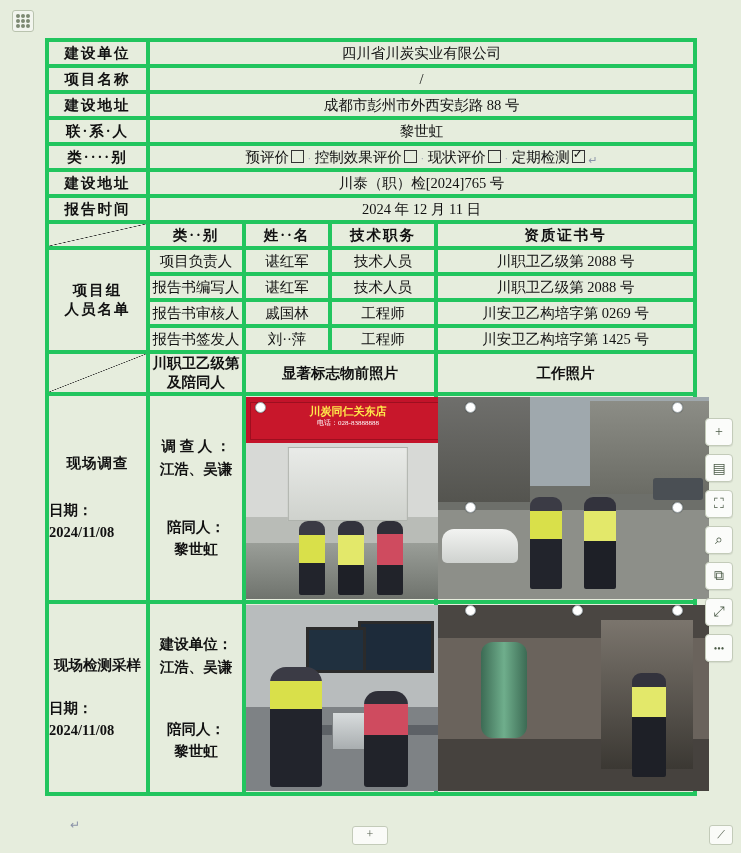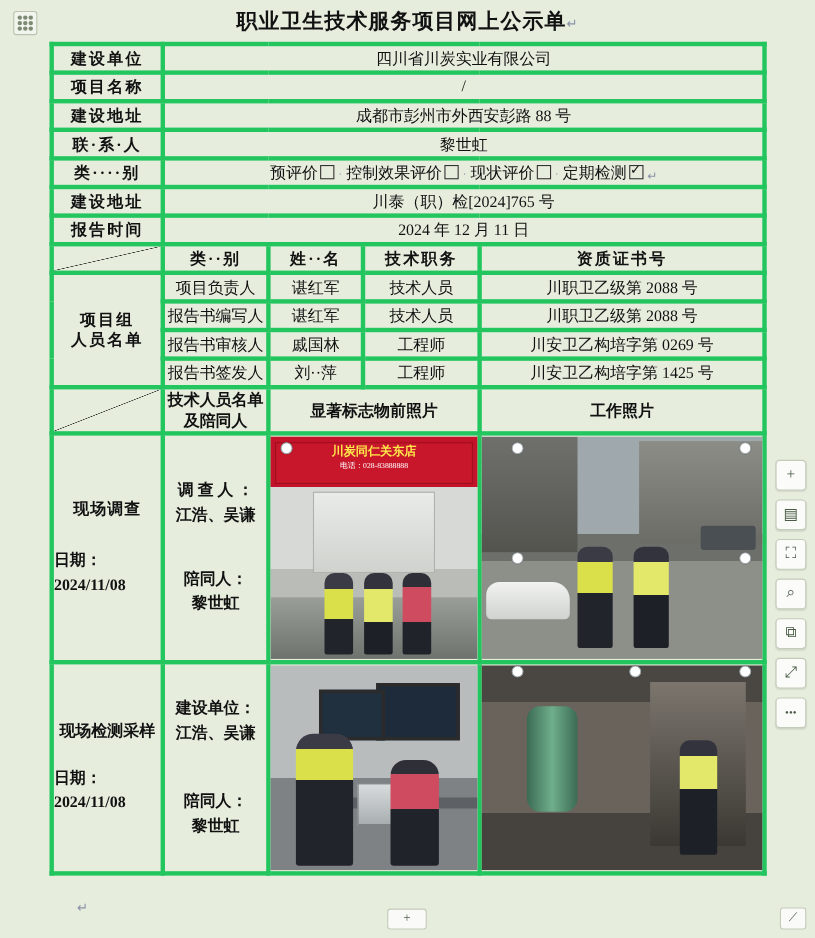--- a/index.html
+++ b/index.html
@@ -130,20 +130,21 @@
     display: block;
     position: relative;
     overflow: hidden;
   }
   .photo-cell { padding: 2px; }
   
   .ph {
     position: relative;
     overflow: hidden;
     background: #8e9aa2;
+    padding-left: 16px;
   }
   
   .ph-shop {
     background:
       linear-gradient(to bottom, #c3132a 0px, #c3132a 46px, #d7d9d6 46px, #d7d9d6 120px, #b9bcb7 120px, #b9bcb7 175px);
   }
   .ph-shop .sign {
     position: absolute; left: 4px; top: 5px; right: 4px; height: 36px;
     background: #c8172b;
     color: #ffe94a;
@@ -300,23 +301,20 @@
       <i></i>
       <i></i>
       <i></i>
       <i></i>
       <i></i>
       <i></i>
       <i></i>
       <i></i>
   </div>
 
-  <div class="doc-title">
-    <span>职业卫生技术服务项目网上公示单</span><span class="title-pilcrow">↵</span>
-  </div>
 
   <table class="main">
     <colgroup>
       <col style="width:101px">
       <col style="width:96px">
       <col style="width:86px">
       <col style="width:106px">
       <col style="width:259px">
     </colgroup>
 
@@ -400,21 +398,21 @@
     <tr class="row-h">
       <td>报告书签发人</td>
       <td>刘··萍</td>
       <td>工程师</td>
       <td>川安卫乙构培字第 1425 号</td>
     </tr>
 
     <tr style="height:38px">
       <td class="diag"></td>
       <td class="lbl" style="letter-spacing:0">
-        <span>技术人员名单</span><br>
+        <span>川职卫乙级第</span><br>
         <span>及陪同人</span>
       </td>
       <td colspan="2" class="lbl" style="letter-spacing:0">显著标志物前照片</td>
       <td class="lbl" style="letter-spacing:0">工作照片</td>
     </tr>
 
     <tr style="height:208px">
       <td class="blockcell" style="text-align:center">
         <div style="font-weight:bold;letter-spacing:1px">现场调查</div>
         <div style="height:24px"></div>

